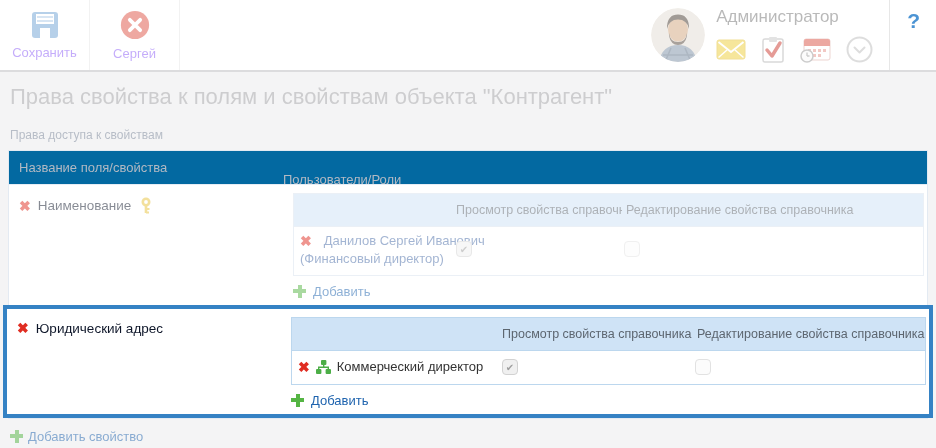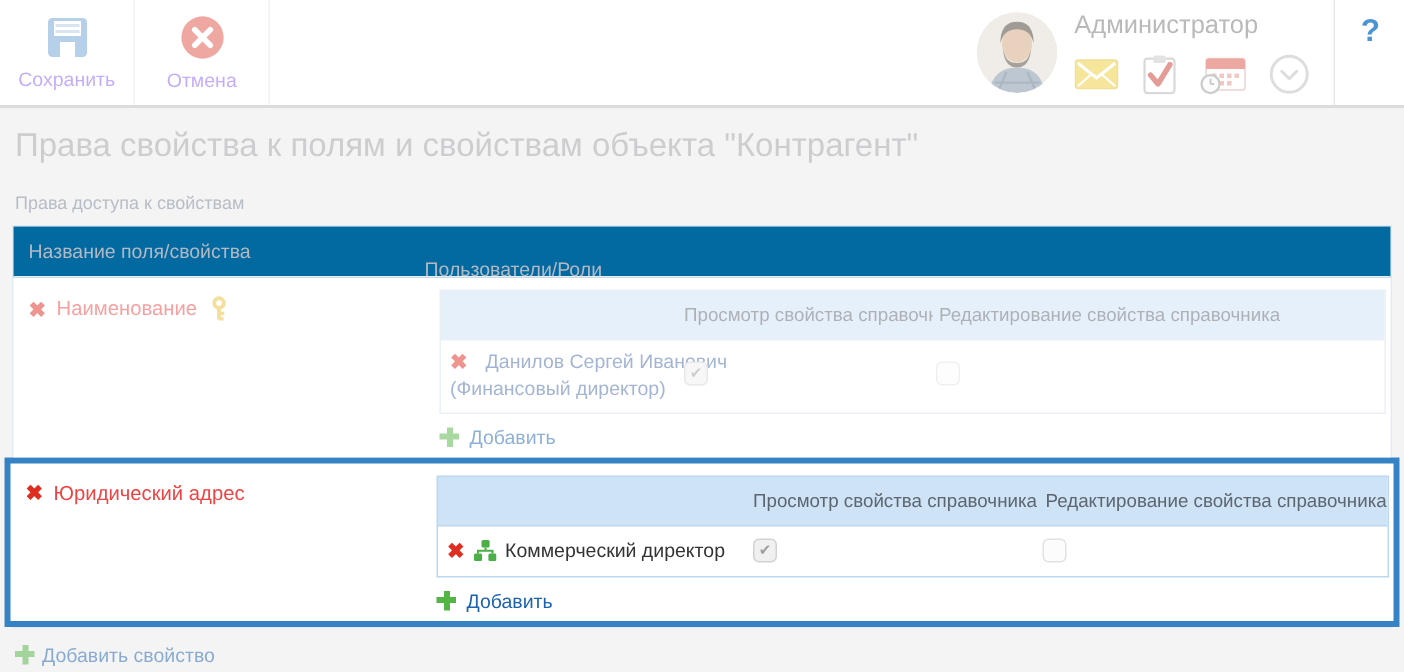--- a/index.html
+++ b/index.html
@@ -49,21 +49,21 @@
 
   .orow { display: flex; background: #fff; }
   .orow.r1 { min-height: 107px; }
   .orow.hl {
     margin: 0 -6px 0 -6px;
     border: 4px solid #3582c4;
     min-height: 100px;
   }
   .ocell-name { width: 277px; flex: none; padding: 12px 0 0 10px; }
   .name-line { display: flex; align-items: center; gap: 7px; font-size: 13.5px; }
-  .prop-label { color: #ef4444; }
+  .prop-label { color: #0f172a; }
   .ocell-users { flex: 1; padding: 8px 3px 0 7px; min-width: 0; }
 
   .x { color: #e02d22; font-size: 14px; font-weight: bold; line-height: 1; cursor: pointer; }
 
   .itable { background: #fff; border: 1px solid #d8e3ee; }
   .hl .itable { border-color: #bcd7ee; }
   .ihead {
     display: flex; align-items: center; height: 32px;
     background: #cfe3f6; font-size: 12.5px; color: #5d6670; white-space: nowrap;
   }
@@ -115,21 +115,21 @@
         <rect x="10" y="18" width="10" height="10" fill="#fff"></rect>
       </svg>
       <span class="lbl">Сохранить</span>
     </div>
     <div class="tb-sep"></div>
     <div class="tb-btn">
       <svg width="32" height="32" viewBox="0 0 34 34">
         <circle cx="17" cy="17" r="15" fill="#df5345"></circle>
         <path d="M11.5 11.5 L22.5 22.5 M22.5 11.5 L11.5 22.5" stroke="#fff" stroke-width="4" stroke-linecap="round"></path>
       </svg>
-      <span class="lbl">Отмена</span>
+      <span class="lbl">Сергей</span>
     </div>
     <div class="tb-sep"></div>
   </div>
 
   <div class="tb-right">
     <div class="user-cluster dim">
       <div class="avatar">
         <svg width="54" height="54" viewBox="0 0 54 54">
           <defs>
               <clipPath id="av">

